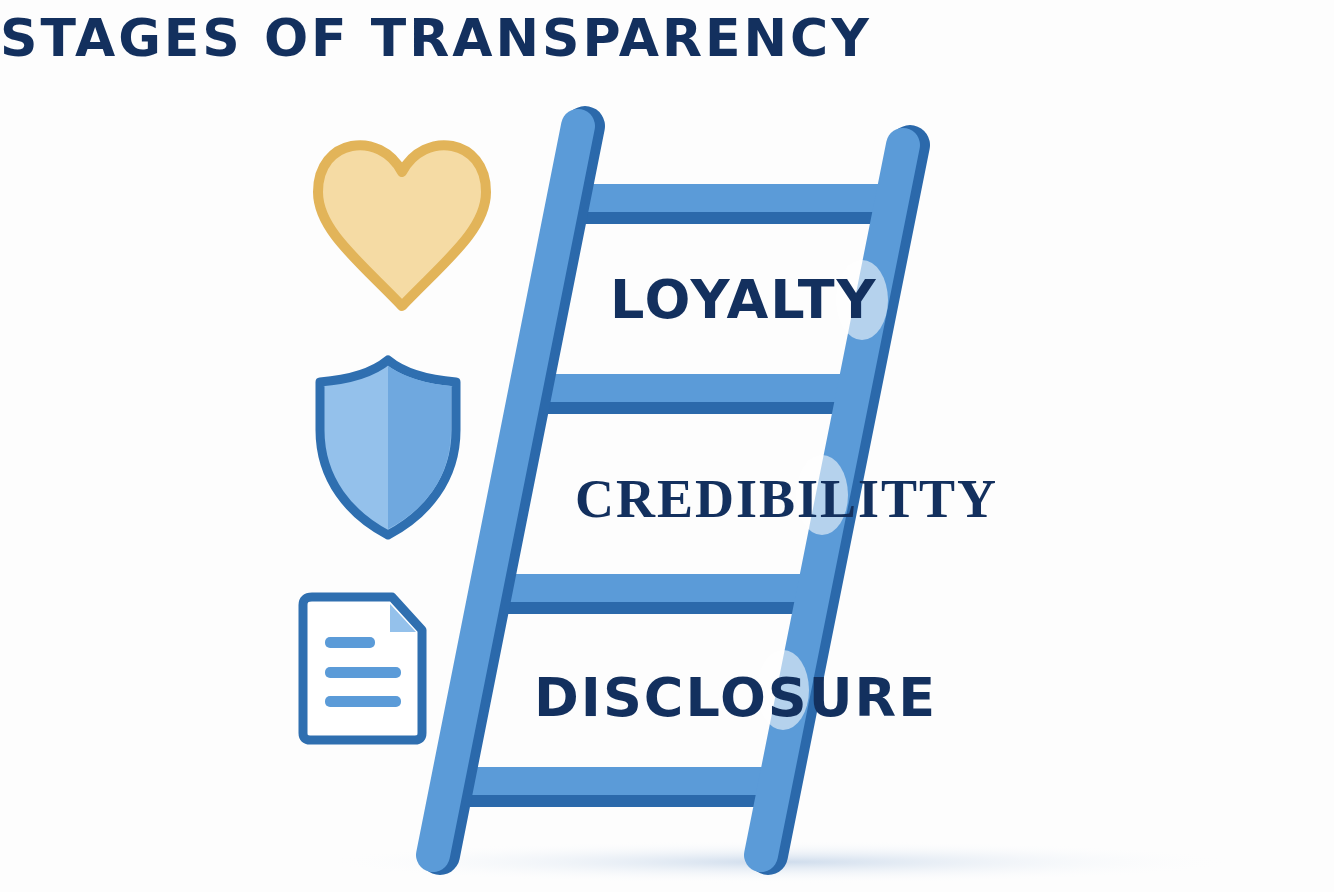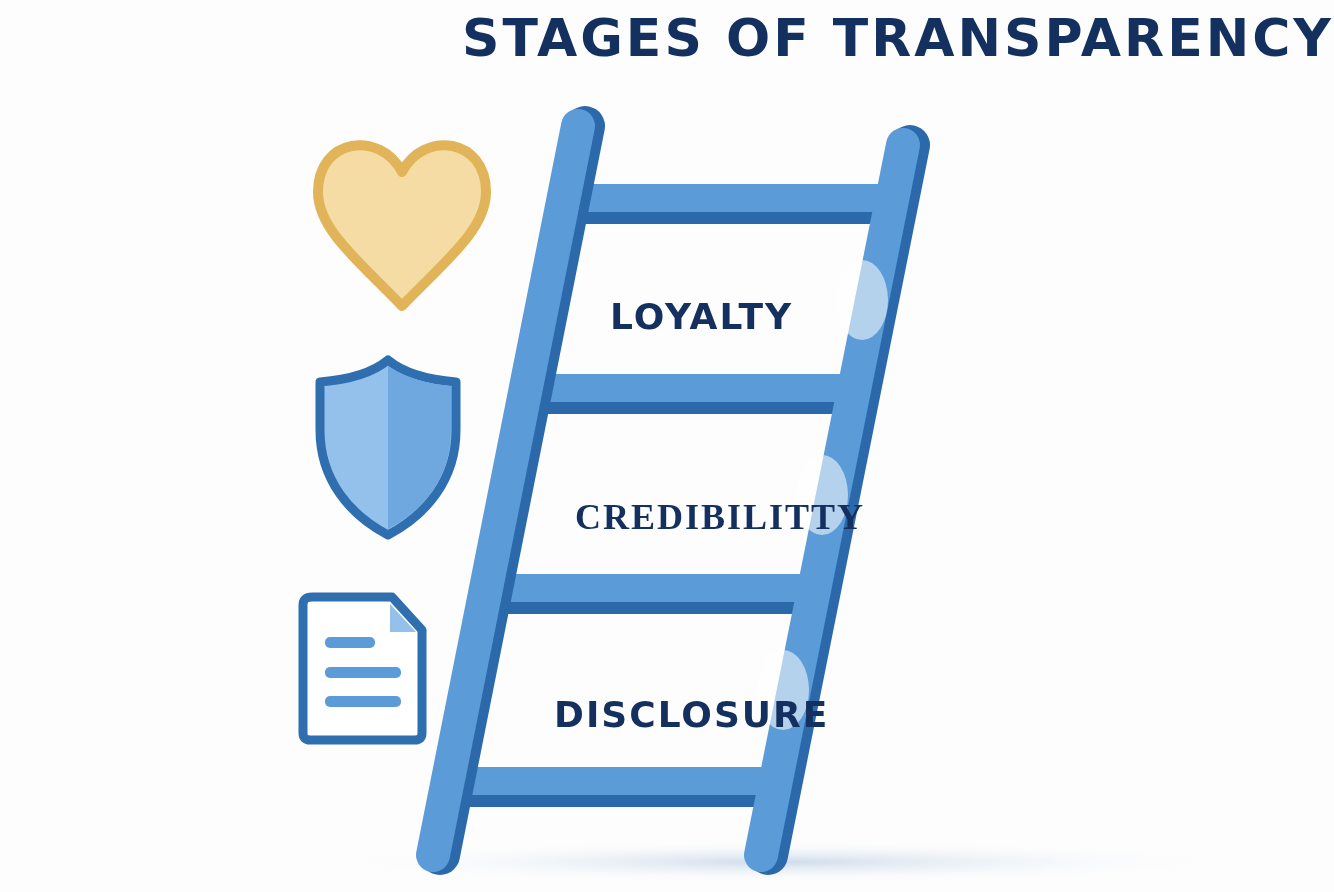--- a/index.html
+++ b/index.html
@@ -4,28 +4,28 @@
   <style>
     html, body { margin: 0; padding: 0; }
     body {
       width: 1334px; height: 892px; overflow: hidden;
       background: #fdfdfd;
       font-family: "DejaVu Sans", "Liberation Sans", sans-serif;
       position: relative;
     }
     .title {
       position: absolute; left: 0; right: 0; top: 8px;
-      text-align: right;
+      text-align: left;
       font-size: 52px; font-weight: bold; letter-spacing: 3px;
       color: #13305e;
     }
     .art { position: absolute; left: 0; top: 0; }
     .label {
-      position: absolute; font-weight: bold; font-size: 36px;
-      color: #13305e; letter-spacing: 2px; margin-top: 28px;
+      position: absolute; font-weight: bold; font-size: 54px;
+      color: #13305e; letter-spacing: 2px;
     }
   </style>
 </head>
 <body>
 
 <div class="title">STAGES OF TRANSPARENCY</div>
 
 <svg class="art" width="1334" height="892" viewBox="0 0 1334 892">
   <defs>
     <radialGradient id="shadow" cx="50%" cy="50%" r="50%">
@@ -82,13 +82,13 @@
     <path d="M312,597 L392,597 L422,630 L422,733 Q422,740 415,740 L310,740 Q303,740 303,733 L303,605 Q303,597 312,597 Z" fill="#ffffff" stroke="#2f6fb0" stroke-width="9" stroke-linejoin="round"></path>
     <path d="M390,604 L416,632 L390,632 Z" fill="#94c1eb"></path>
     <rect x="325" y="637" width="50" height="11" rx="5" fill="#5b9bd8"></rect>
     <rect x="325" y="667" width="76" height="11" rx="5" fill="#5b9bd8"></rect>
     <rect x="325" y="696" width="76" height="11" rx="5" fill="#5b9bd8"></rect>
   </g>
 </svg>
 
 <div class="label" style="left:610px; top:268px;">LOYALTY</div>
 <div class="label" style="left:575px; top:468px;font-family:Liberation Serif, serif;">CREDIBILITTY</div>
-<div class="label" style="left:554px; top:666px;">DISCLOSURE</div>
+<div class="label" style="left:534px; top:666px;">DISCLOSURE</div>
 
 </body></html>

